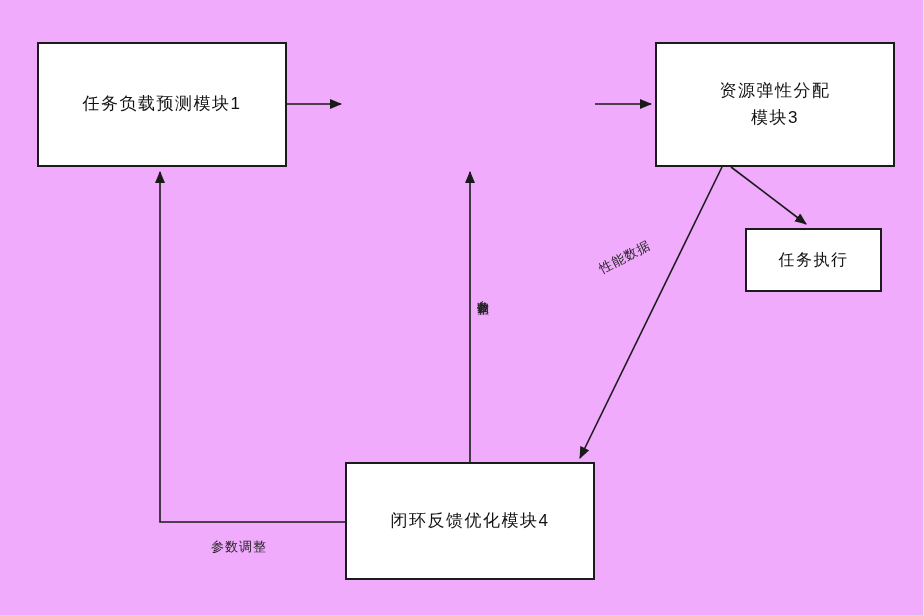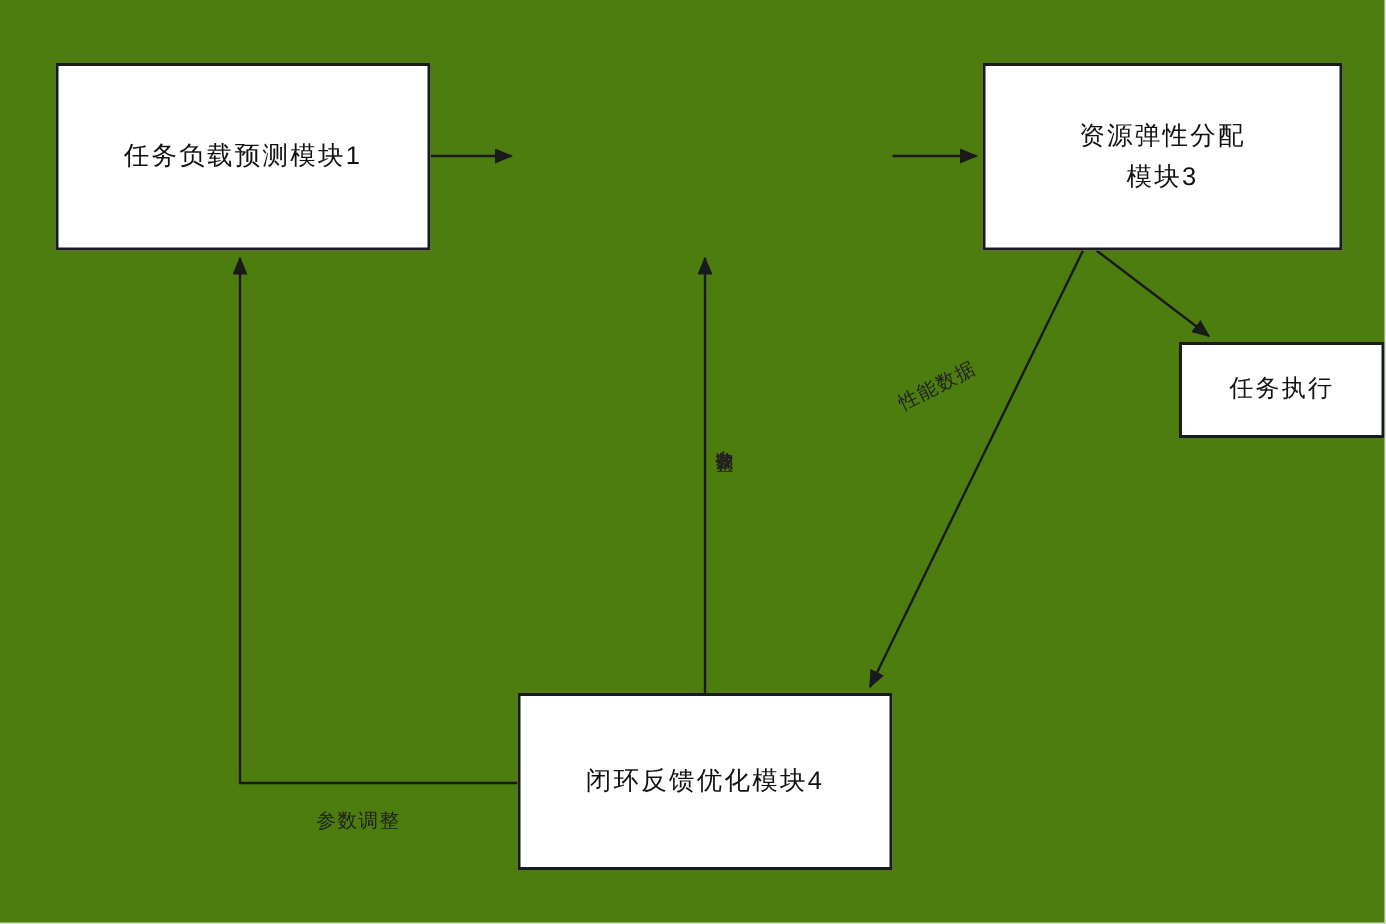--- a/index.html
+++ b/index.html
@@ -3,21 +3,21 @@
 <meta charset="utf-8">
 <style>
   * { box-sizing: border-box; }
   html, body { margin: 0; padding: 0; background: #fff; }
   body { font-family: "Liberation Sans", "DejaVu Sans", sans-serif; }
 
   .canvas {
     position: relative;
     width: 924px;
     height: 616px;
-    background: #4d7c0f;
+    background: #f0abfc;
     overflow: hidden;
     border-right: 1px solid #e3e3e3;
     border-bottom: 1px solid #d9d9d9;
   }
 
   .arrows {
     position: absolute;
     left: 0; top: 0;
     width: 924px; height: 616px;
     pointer-events: none;
@@ -34,21 +34,21 @@
     font-size: 17px;
     color: #111111;
     letter-spacing: 1.5px;
     line-height: 1.55;
     text-align: center;
   }
 
   .box--module1 { left: 37px;  top: 42px;  width: 250px; height: 125px; }
   .box--module2 { left: 345px; top: 42px;  width: 250px; height: 125px; }
   .box--module3 { left: 655px; top: 42px;  width: 240px; height: 125px; }
-  .box--exec    { left: 786px; top: 228px; width: 137px; height: 64px; font-size: 16px; }
+  .box--exec    { left: 745px; top: 228px; width: 137px; height: 64px; font-size: 16px; }
   .box--module4 { left: 345px; top: 462px; width: 250px; height: 118px; }
 
   .edge-label {
     position: absolute;
     color: #222222;
     font-size: 12.5px;
     letter-spacing: 1px;
     white-space: nowrap;
   }
 

